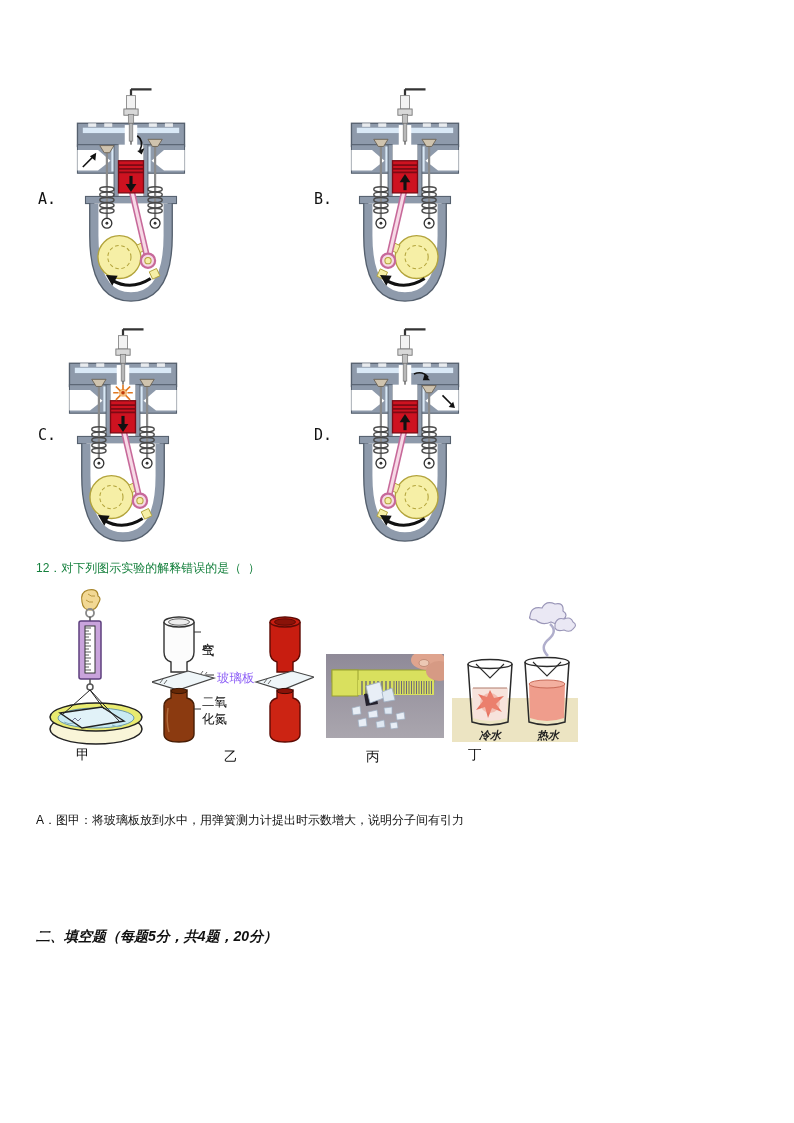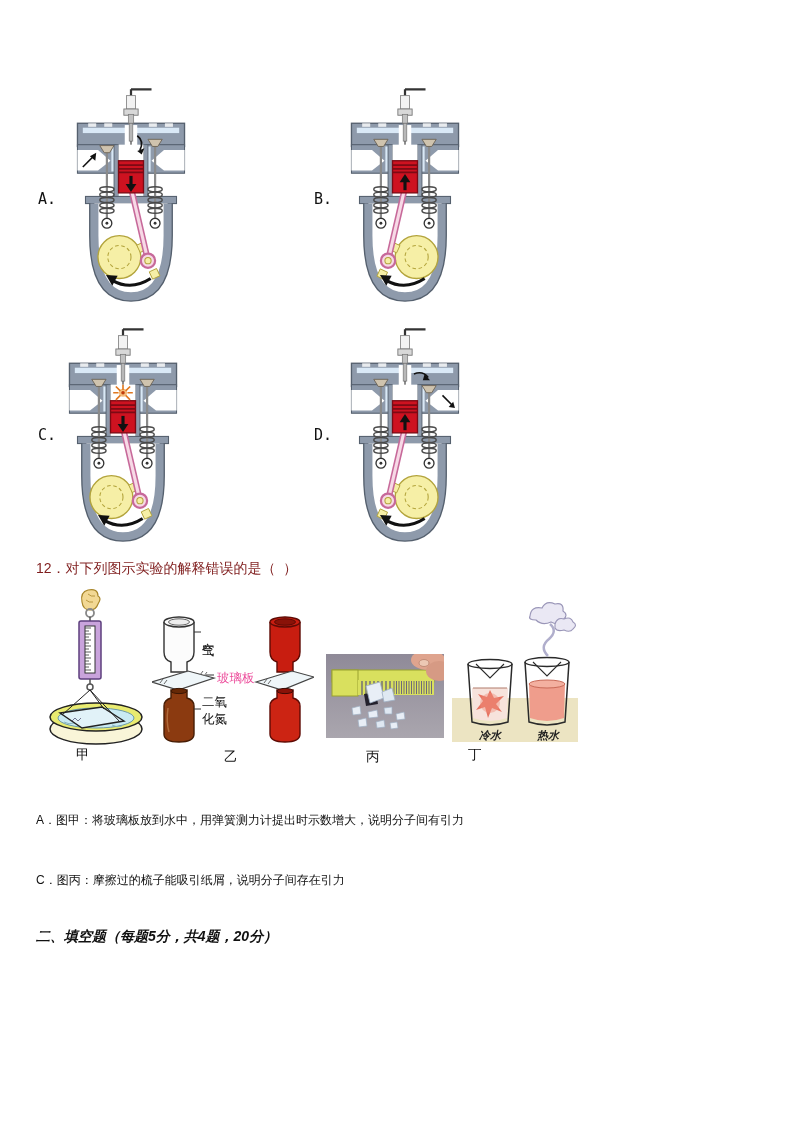--- a/index.html
+++ b/index.html
@@ -1,26 +1,26 @@
 <!DOCTYPE html>
 <html><head>
 <meta charset="utf-8">
 <style>
   html,body{margin:0;padding:0;background:#fff;}
   .page{position:relative;width:794px;height:1123px;background:#ffffff;overflow:hidden;
         font-family:"Liberation Sans","DejaVu Sans",sans-serif;color:#1a1a1a;}
   .abs{position:absolute;}
   .opt-label{font-family:"DejaVu Sans Mono",monospace;font-size:15px;color:#111;}
-  .qtext{font-size:14px;line-height:20px;color:#7f1d1d;white-space:pre-wrap;}
+  .qtext{font-size:12px;line-height:20px;color:#15803d;white-space:pre-wrap;}
   .optline{font-size:12px;color:#111;}
   .sechead{font-size:14px;font-weight:bold;color:#111;font-style:italic;}
   .q13{font-size:14px;line-height:28.5px;text-align:justify;width:724px;color:#111;}
   .figcap{font-size:13.5px;color:#111;}
   .yi-air{writing-mode:vertical-rl;font-size:12.5px;letter-spacing:2px;color:#111;}
-  .yi-lbl{font-size:12.5px;color:#ec4899;}
+  .yi-lbl{font-size:12.5px;color:#8b5cf6;}
   .yi-no2{font-size:12.5px;width:27px;line-height:1.35;color:#111;}
   svg{display:block;}
 </style>
 </head>
 <body>
 
 <div class="page">
 
   <span class="abs opt-label" style="left:38px;top:190px">A.</span>
   <span class="abs opt-label" style="left:314px;top:190px">B.</span>
@@ -400,18 +400,17 @@
     <text x="27" y="141" font-size="11" font-weight="bold" font-style="italic" fill="#222">冷水</text>
     <text x="85" y="141" font-size="11" font-weight="bold" font-style="italic" fill="#222">热水</text>
   </svg>
 
   <span class="abs figcap" style="left:76px;top:746px">甲</span>
   <span class="abs figcap" style="left:224px;top:748px">乙</span>
   <span class="abs figcap" style="left:366px;top:748px">丙</span>
   <span class="abs figcap" style="left:468px;top:746px">丁</span>
 
   <div class="abs optline" style="left:36px;top:812px">A．图甲：将玻璃板放到水中，用弹簧测力计提出时示数增大，说明分子间有引力</div>
-  <div class="abs optline" style="left:36px;top:872px">C．图丙：摩擦过的梳子能吸引纸屑，说明分子间存在引力</div>
 
   <div class="abs sechead" style="left:36px;top:928px">二、填空题（每题5分，共4题，20分）</div>
 
 
 </div>
 
 </body></html>

